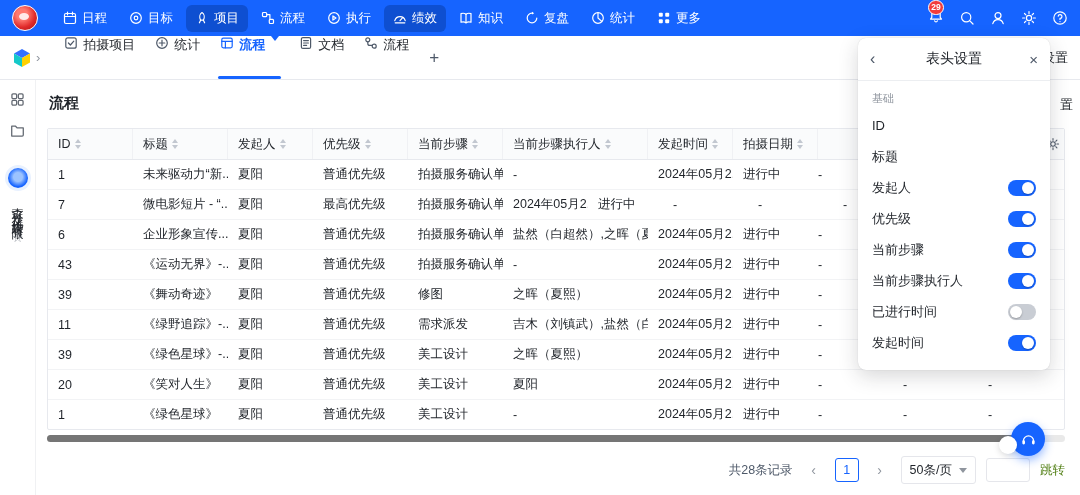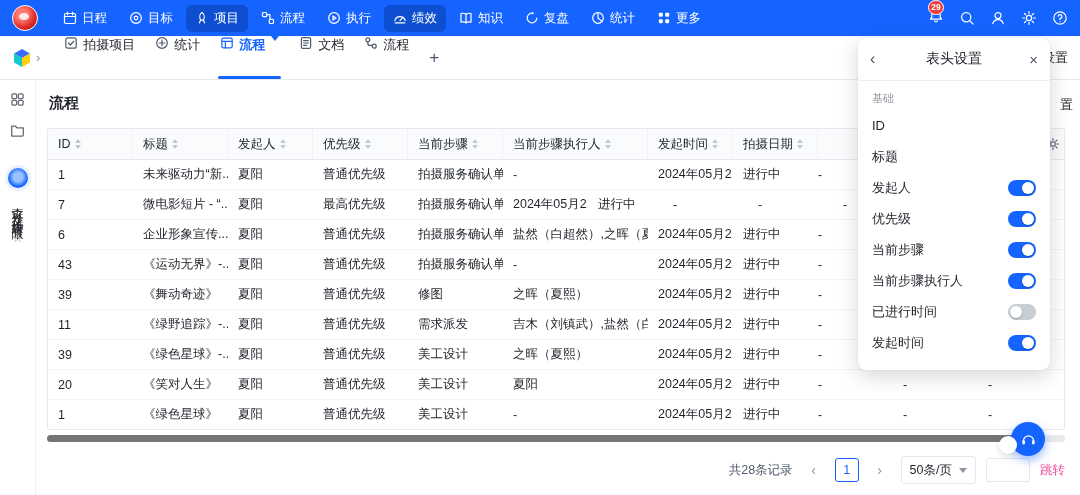--- a/index.html
+++ b/index.html
@@ -73,21 +73,21 @@
 
   .hscroll{margin-top:5px;height:7px;border-radius:4px;background:#e9e9e9;position:relative}
   .hscroll .thumb{position:absolute;left:0;top:0;height:7px;width:97%;border-radius:4px;background:#757575;cursor:pointer}
 
   .pagefoot{position:absolute;right:15px;bottom:11px;display:flex;align-items:center;gap:10px;font-size:12.5px;color:#4e5969}
   .pg-btn{width:22px;height:22px;display:flex;align-items:center;justify-content:center;color:#8f959e;font-size:14px;cursor:pointer}
   .pg-current{width:24px;height:24px;display:flex;align-items:center;justify-content:center;border:1px solid #1664FF;color:#1664FF;border-radius:3px;background:#fff;box-sizing:border-box;cursor:pointer}
   .size-select{height:26px;display:flex;align-items:center;gap:6px;border:1px solid #e5e6eb;border-radius:3px;padding:0 8px;background:#fff;cursor:pointer;color:#1f2329}
   .size-select .caret-down{color:#8f959e}
   .jump-input{width:44px;height:24px;border:1px solid #e5e6eb;border-radius:3px;box-sizing:border-box;font-size:12.5px;padding:0 6px;outline:none;font-family:inherit}
-  .jump-label{color:#ec4899;cursor:pointer}
+  .jump-label{color:#4d7c0f;cursor:pointer}
 
   
   .panel{position:absolute;top:38px;right:30px;width:192px;background:#fff;border-radius:8px;z-index:50;
     box-shadow:0 6px 20px rgba(31,35,41,.18),0 0 1px rgba(31,35,41,.2);padding-bottom:10px}
   .panel-head{height:42px;display:flex;align-items:center;padding:0 12px;border-bottom:1px solid #eceef1}
   .panel-back{font-size:16px;color:#4e5969;cursor:pointer;width:14px}
   .panel-title{flex:1;text-align:center;font-size:14px;font-weight:400}
   .panel-close{font-size:15px;color:#4e5969;cursor:pointer;width:14px;text-align:right}
   .panel-body{padding:8px 14px 2px}
   .sec-label{font-size:11px;color:#8f959e;margin:2px 0 4px}

